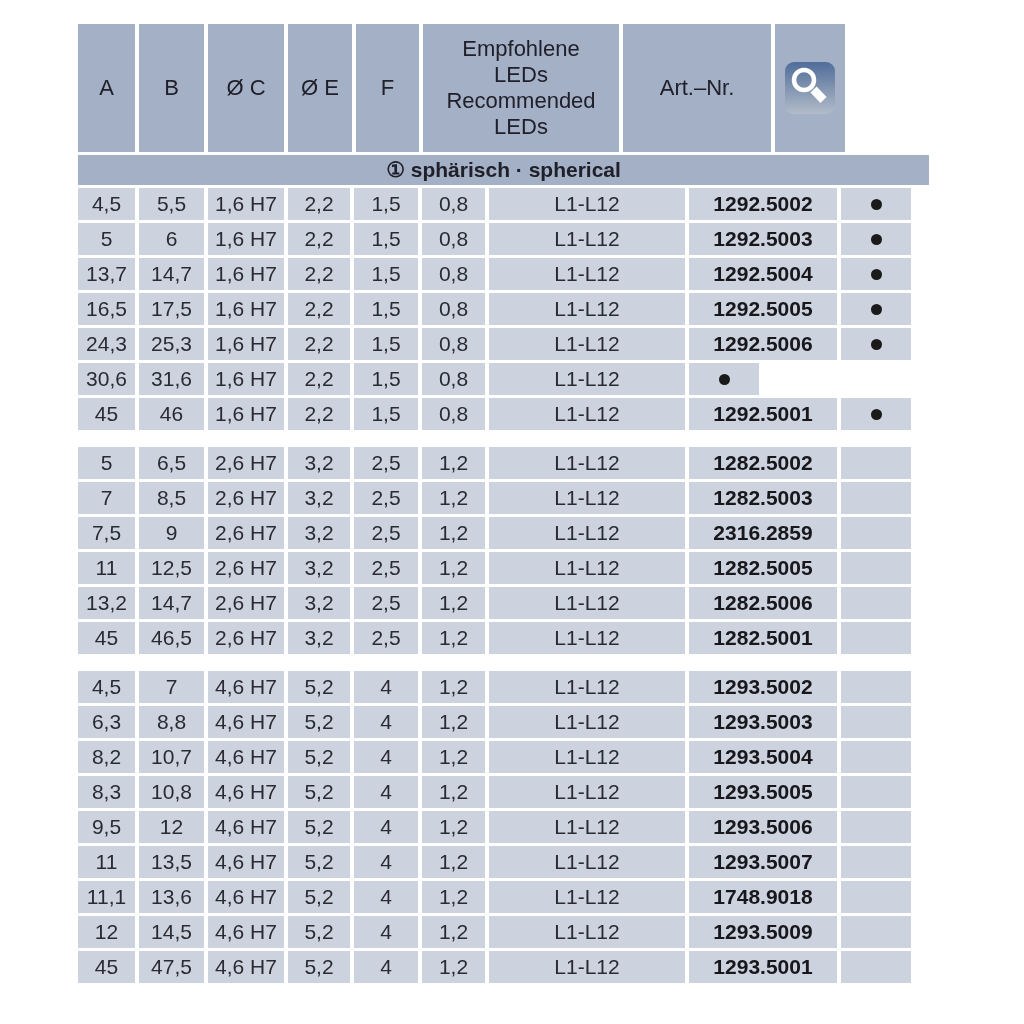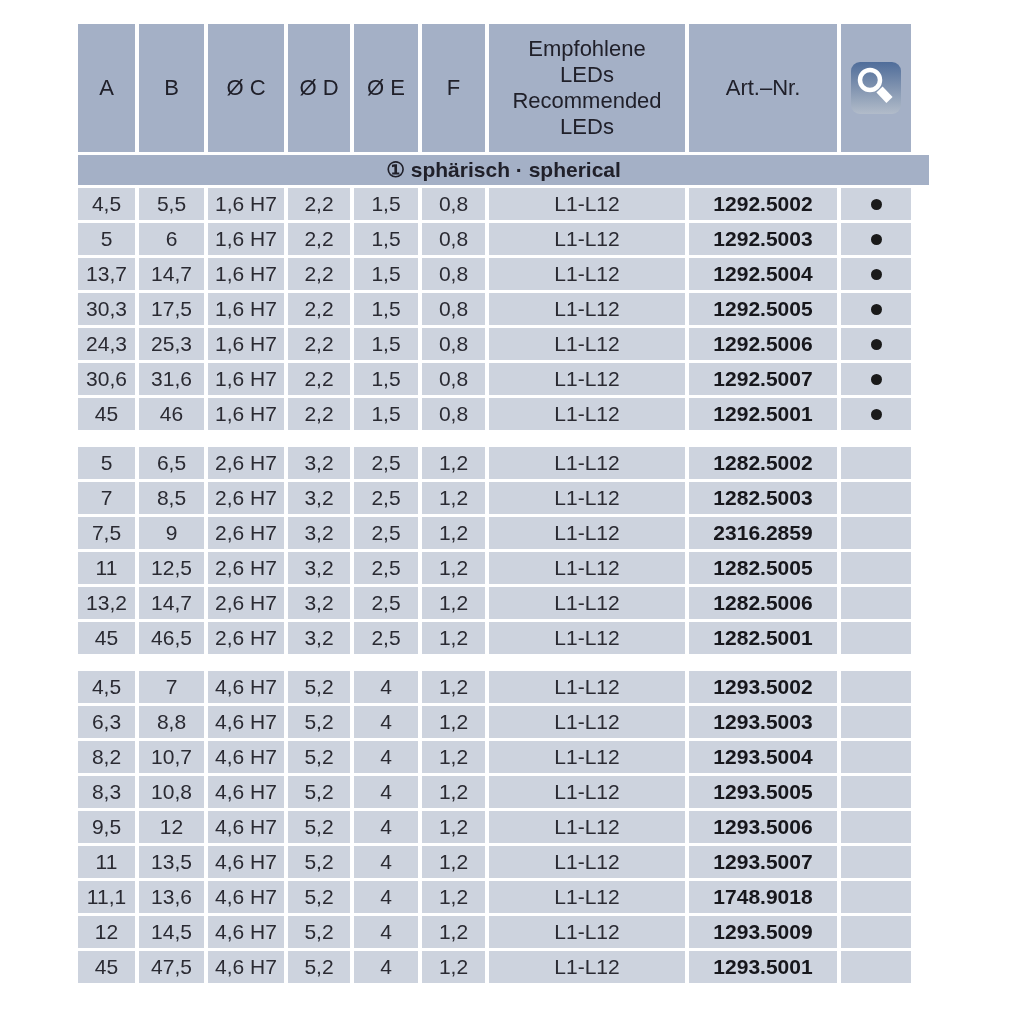--- a/index.html
+++ b/index.html
@@ -40,21 +40,20 @@
 </style>
 </head>
 <body>
 
 <div class="tbl">
 
   <div class="row head">
     <div class="cell c0">A</div>
     <div class="cell c1">B</div>
     <div class="cell c2">Ø C</div>
-    <div class="cell c3">Ø D</div>
     <div class="cell c4">Ø E</div>
     <div class="cell c5">F</div>
     <div class="cell c6 leds">
       <div>Empfohlene</div>
       <div>LEDs</div>
       <div>Recommended</div>
       <div>LEDs</div>
     </div>
     <div class="cell c7">Art.–Nr.</div>
     <div class="cell c8">
@@ -112,21 +111,21 @@
           <div class="cell c3">2,2</div>
           <div class="cell c4">1,5</div>
           <div class="cell c5">0,8</div>
           <div class="cell c6">L1-L12</div>
           <div class="cell c7 art">1292.5004</div>
           <div class="cell c8">
             <span class="dot"></span>
           </div>
         </div>
         <div class="row">
-          <div class="cell c0">30,3</div>
+          <div class="cell c0">16,5</div>
           <div class="cell c1">17,5</div>
           <div class="cell c2">1,6 H7</div>
           <div class="cell c3">2,2</div>
           <div class="cell c4">1,5</div>
           <div class="cell c5">0,8</div>
           <div class="cell c6">L1-L12</div>
           <div class="cell c7 art">1292.5005</div>
           <div class="cell c8">
             <span class="dot"></span>
           </div>
@@ -145,21 +144,20 @@
           </div>
         </div>
         <div class="row">
           <div class="cell c0">30,6</div>
           <div class="cell c1">31,6</div>
           <div class="cell c2">1,6 H7</div>
           <div class="cell c3">2,2</div>
           <div class="cell c4">1,5</div>
           <div class="cell c5">0,8</div>
           <div class="cell c6">L1-L12</div>
-          <div class="cell c7 art">1292.5007</div>
           <div class="cell c8">
             <span class="dot"></span>
           </div>
         </div>
         <div class="row">
           <div class="cell c0">45</div>
           <div class="cell c1">46</div>
           <div class="cell c2">1,6 H7</div>
           <div class="cell c3">2,2</div>
           <div class="cell c4">1,5</div>

